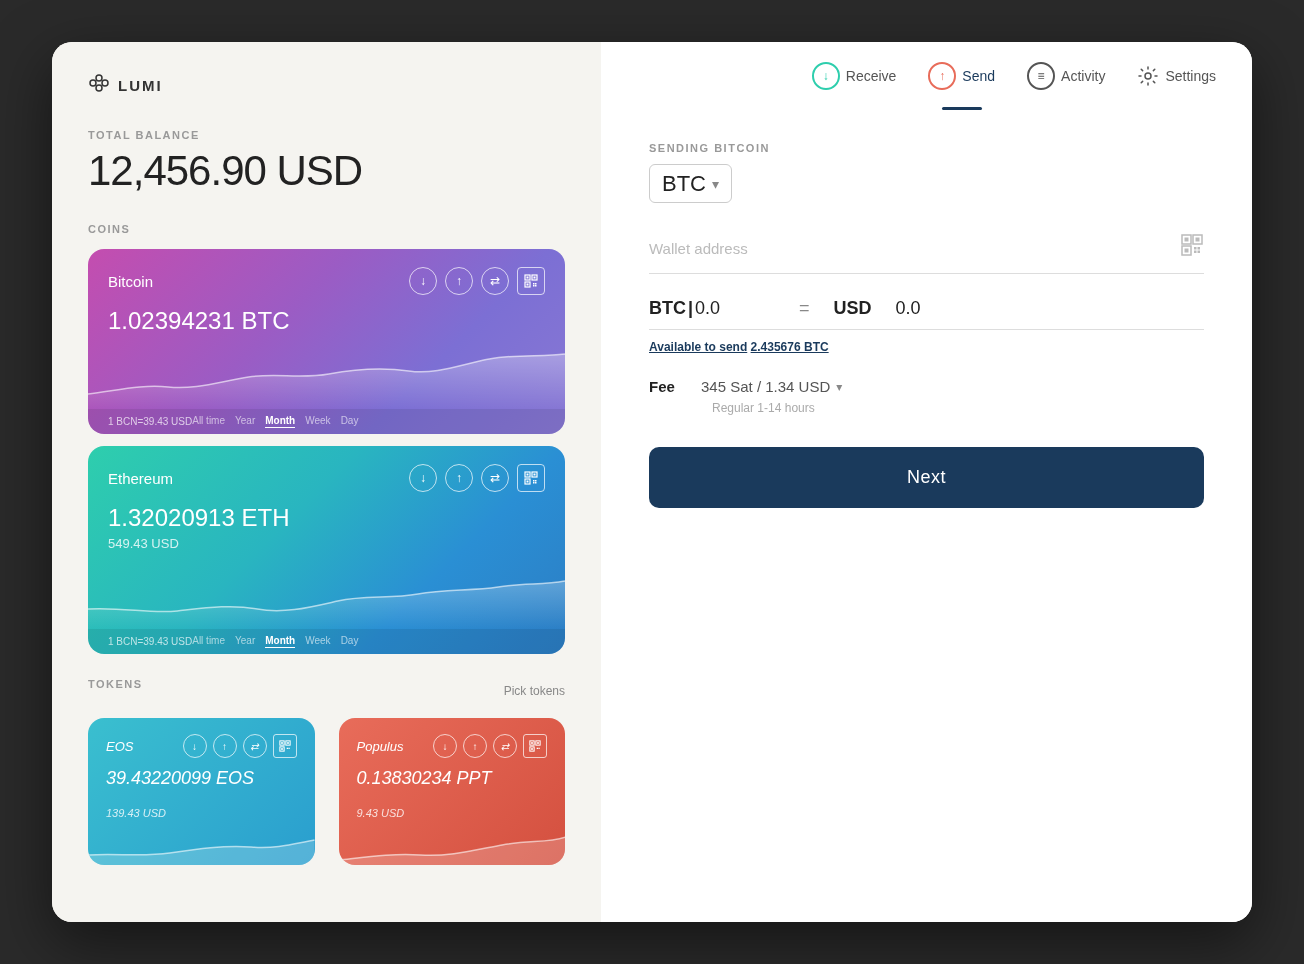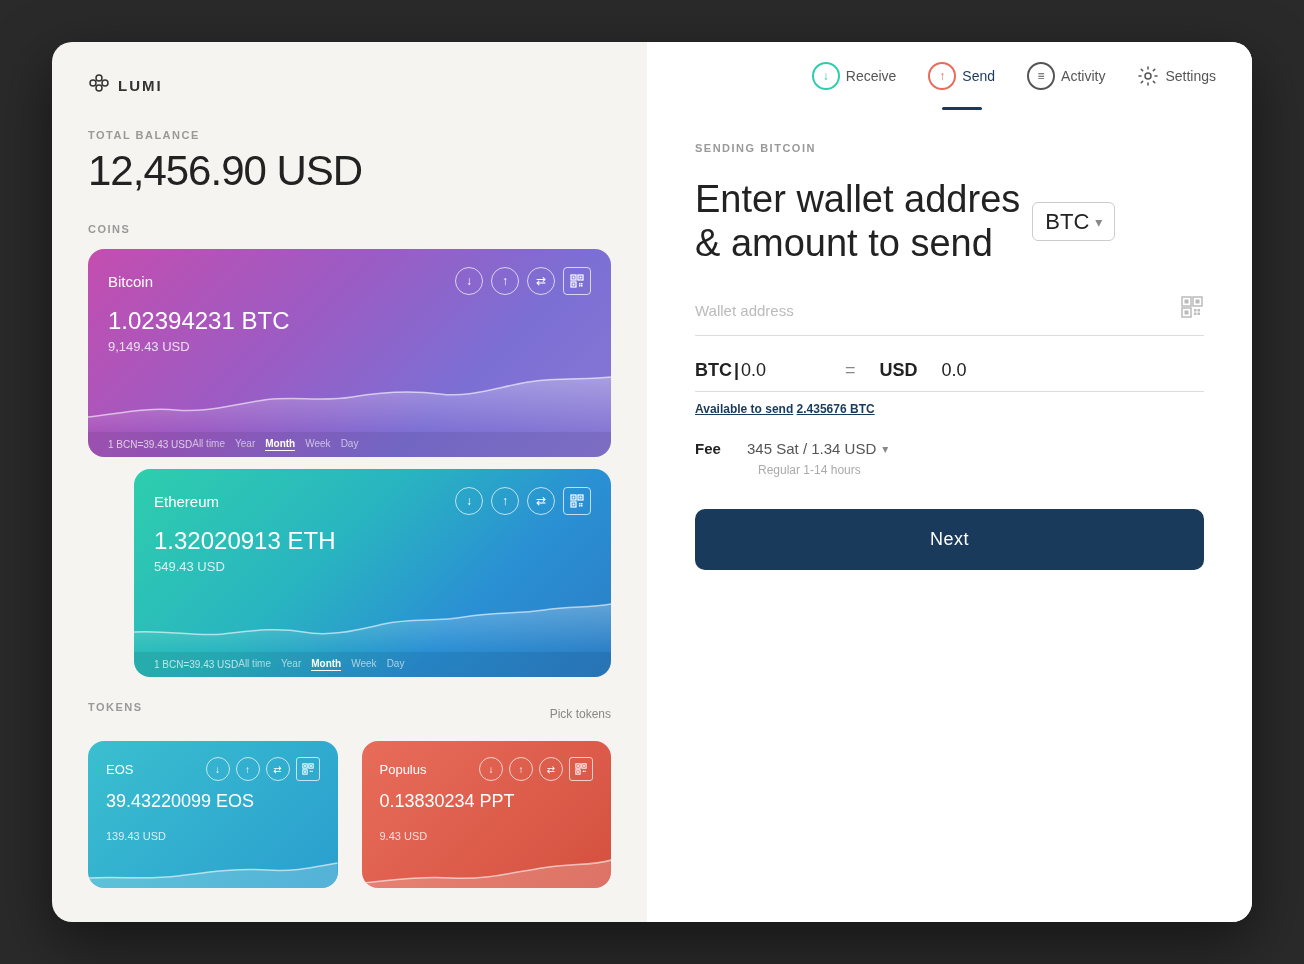--- a/index.html
+++ b/index.html
@@ -15,26 +15,25 @@
       width: 1200px;
       height: 880px;
       background: #f5f4f0;
       border-radius: 20px;
       overflow: hidden;
       display: flex;
       box-shadow: 0 20px 60px rgba(0,0,0,0.5);
     }
     
     .left-panel {
-      width: 595px;
+      width: 549px;
       background: #f5f4f0;
       padding: 32px 36px;
       overflow-y: auto;
       flex-shrink: 0;
-      border-radius: 28px;
     }
     .logo-area {
       display: flex;
       align-items: center;
       gap: 8px;
       margin-bottom: 32px;
     }
     .logo-icon {
       color: #333;
       font-size: 18px;
@@ -74,21 +73,20 @@
       margin-bottom: 12px;
       overflow: hidden;
       position: relative;
       min-height: 180px;
     }
     .coin-card-bitcoin {
       background: linear-gradient(135deg, #c44daf 0%, #9b5cc4 40%, #7c6fd4 70%, #8878d4 100%);
     }
     .coin-card-ethereum {
       background: linear-gradient(135deg, #2ecead 0%, #29b5c0 40%, #2a8fd4 70%, #2c7dc4 100%);
-      margin-left: 46px;
     }
     .coin-card-header {
       display: flex;
       justify-content: space-between;
       align-items: center;
       margin-bottom: 12px;
     }
     .coin-name {
       color: white;
       font-size: 15px;
@@ -179,20 +177,21 @@
     }
     .pick-tokens {
       color: #888;
       font-size: 12px;
       cursor: pointer;
     }
     .tokens-grid {
       display: grid;
       grid-template-columns: 1fr 1fr;
       gap: 24px;
+      font-style: italic;
     }
     .token-card {
       border-radius: 16px;
       padding: 16px 18px 0 18px;
       overflow: hidden;
       position: relative;
       min-height: 140px;
     }
     .token-card-eos {
       background: linear-gradient(135deg, #3abfcf 0%, #2a9ecf 100%);
@@ -325,21 +324,21 @@
     }
     .send-content {
       padding: 32px 48px 32px 48px;
       flex: 1;
     }
     .sending-label {
       font-size: 11px;
       font-weight: 700;
       letter-spacing: 1.5px;
       color: #999;
-      margin-bottom: 24px;
+      margin-bottom: 10px;
     }
     .send-title {
       font-size: 38px;
       font-weight: 300;
       color: #222;
       line-height: 1.15;
       margin-bottom: 30px;
       display: flex;
       flex-wrap: wrap;
       align-items: center;
@@ -517,21 +516,20 @@
                 <rect x="2.5" y="9.5" width="2" height="2" fill="white"></rect>
                 <rect x="9" y="9" width="1.5" height="1.5" fill="white"></rect>
                 <rect x="11" y="9" width="1.5" height="1.5" fill="white"></rect>
                 <rect x="9" y="11" width="1.5" height="1.5" fill="white"></rect>
                 <rect x="11" y="11" width="1.5" height="1.5" fill="white"></rect>
               </svg>
             </div>
           </div>
         </div>
         <div class="coin-amount">1.02394231 BTC</div>
-        <div class="coin-usd">9,149.43 USD</div>
         <div class="chart-area">
           <svg viewBox="0 0 535 70" preserveAspectRatio="none">
             <defs>
               <linearGradient id="btcFill" x1="0" y1="0" x2="0" y2="1">
                 <stop offset="0%" stop-color="rgba(255,255,255,0.3)"></stop>
                 <stop offset="100%" stop-color="rgba(255,255,255,0.0)"></stop>
               </linearGradient>
             </defs>
             <path d="M0,55 C30,52 60,45 90,48 C120,51 150,42 180,38 C210,34 240,40 270,35 C300,30 330,28 360,32 C390,36 420,25 450,20 C480,15 510,18 535,15 L535,70 L0,70 Z" fill="url(#btcFill)"></path>
             <path d="M0,55 C30,52 60,45 90,48 C120,51 150,42 180,38 C210,34 240,40 270,35 C300,30 330,28 360,32 C390,36 420,25 450,20 C480,15 510,18 535,15" fill="none" stroke="rgba(255,255,255,0.6)" stroke-width="1.5"></path>
@@ -689,21 +687,20 @@
           <circle cx="11" cy="11" r="3" stroke="#555" stroke-width="1.5"></circle>
           <path d="M11 2v2M11 18v2M2 11h2M18 11h2M4.22 4.22l1.42 1.42M16.36 16.36l1.42 1.42M4.22 17.78l1.42-1.42M16.36 5.64l1.42-1.42" stroke="#555" stroke-width="1.5" stroke-linecap="round"></path>
         </svg>
         <span class="nav-item-label">Settings</span>
       </div>
     </div>
 
     <div class="send-content">
       <div class="sending-label">SENDING BITCOIN</div>
       <div class="send-title">
-        <span>Enter wallet addres<br>&amp; amount to send</span>
         <div class="currency-select">
           <span>BTC</span>
           <span class="currency-select-arrow">▾</span>
         </div>
       </div>
 
       
       <div class="wallet-address-row">
         <input type="text" class="wallet-address-input" placeholder="Wallet address" style="">
         <div class="qr-icon">

